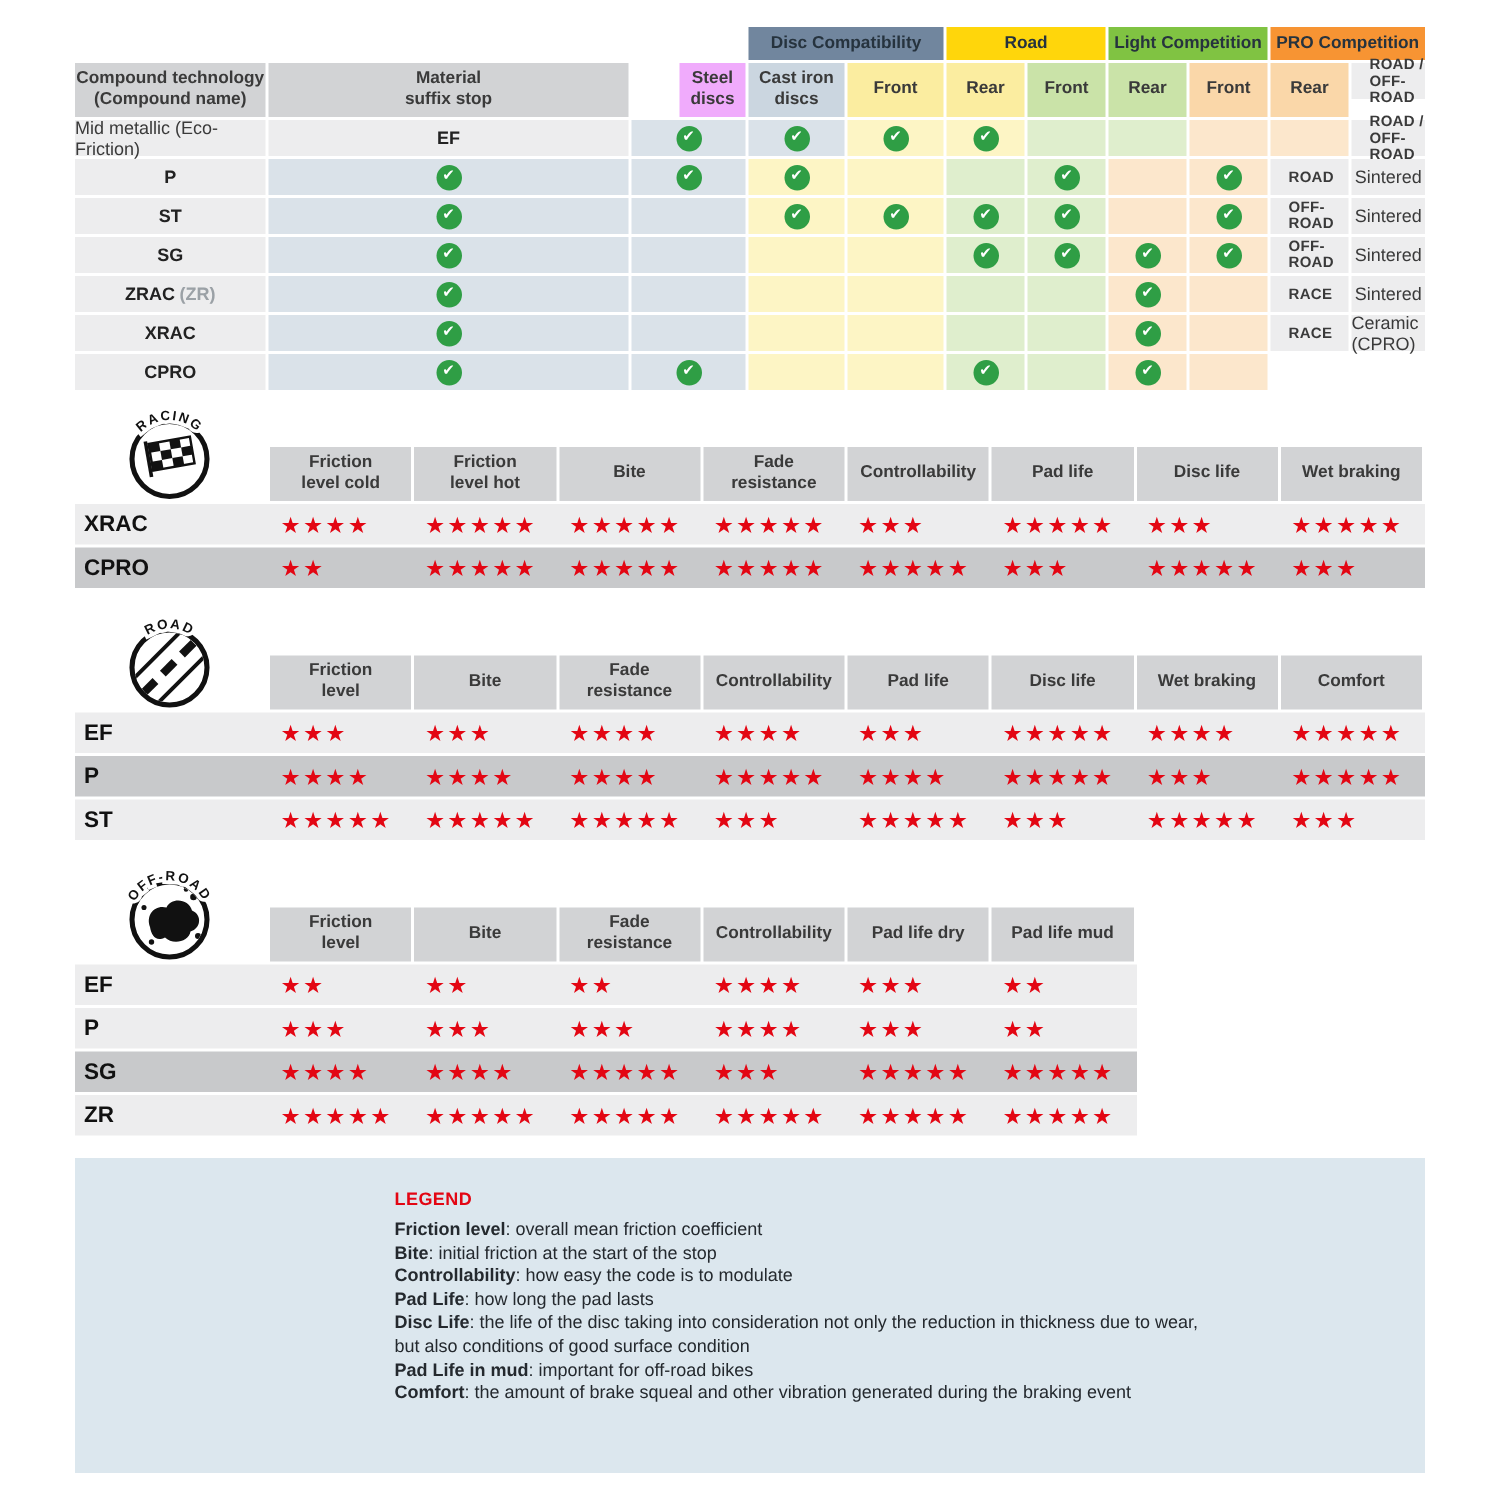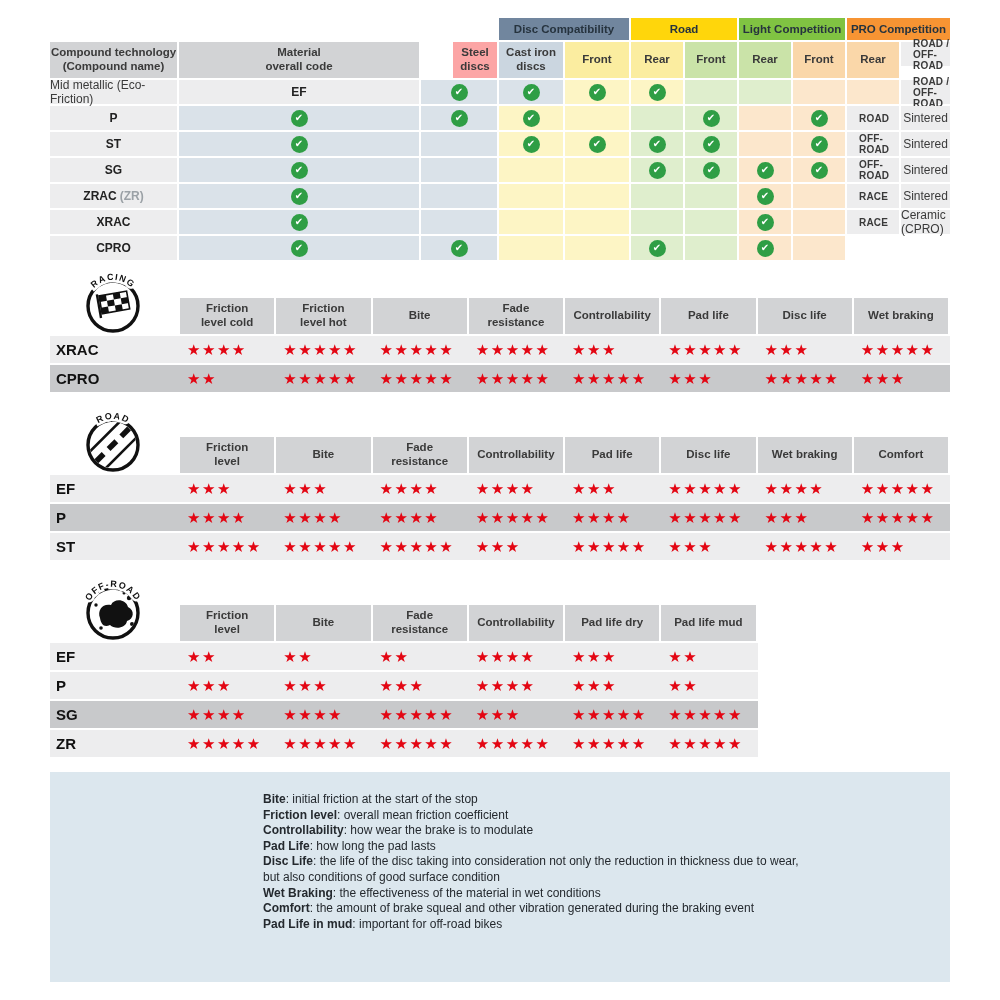--- a/index.html
+++ b/index.html
@@ -50,22 +50,22 @@
 <div id="stage">
   <div class="compat-grid" id="compat-grid">
       <div class="cg-spacer"></div>
       <div class="cg-group" style="background: rgb(113, 134, 158);">Disc Compatibility</div>
       <div class="cg-group" style="background: rgb(255, 214, 11);">Road</div>
       <div class="cg-group" style="background: rgb(128, 195, 66);">Light Competition</div>
       <div class="cg-group" style="background: rgb(247, 148, 51);">PRO Competition</div>
       <div class="cg-h">Compound technology
 (Compound name)</div>
       <div class="cg-h">Material
-overall code</div>
-      <div class="cg-h" style="background: #fca5a5; margin-left: 32px;">Steel
+suffix stop</div>
+      <div class="cg-h" style="background: #f0abfc; margin-left: 32px;">Steel
 discs</div>
       <div class="cg-h" style="background: rgb(203, 214, 224);">Cast iron
 discs</div>
       <div class="cg-h" style="background: rgb(251, 237, 160);">Front</div>
       <div class="cg-h" style="background: rgb(251, 237, 160);">Rear</div>
       <div class="cg-h" style="background: rgb(202, 227, 168);">Front</div>
       <div class="cg-h" style="background: rgb(202, 227, 168);">Rear</div>
       <div class="cg-h" style="background: rgb(250, 215, 169);">Front</div>
       <div class="cg-h" style="background: rgb(250, 215, 169);">Rear</div>
       <div class="cg-c cg-use">ROAD / OFF-ROAD</div>
@@ -534,25 +534,25 @@
           <div class="scell">
             <span class="stars">★★★★★</span>
           </div>
           <div class="scell">
             <span class="stars">★★★★★</span>
           </div>
         </div>
       </section>
     </div>
   <div class="legend">
+    <div class="legend-title">LEGEND</div>
     <div id="legend-entries">
+        <div class="lline"><b class="lterm">Friction level</b><span class="ldesc">: overall mean friction coefficient</span></div>
         <div class="lline"><b class="lterm">Bite</b><span class="ldesc">: initial friction at the start of the stop</span></div>
-        <div class="lline"><b class="lterm">Friction level</b><span class="ldesc">: overall mean friction coefficient</span></div>
-        <div class="lline"><b class="lterm">Controllability</b><span class="ldesc">: how wear the brake is to modulate</span></div>
+        <div class="lline"><b class="lterm">Controllability</b><span class="ldesc">: how easy the code is to modulate</span></div>
         <div class="lline"><b class="lterm">Pad Life</b><span class="ldesc">: how long the pad lasts</span></div>
         <div class="lline"><b class="lterm">Disc Life</b><span class="ldesc">: the life of the disc taking into consideration not only the reduction in thickness due to wear,</span></div>
         <div class="lline"><span class="ldesc">but also conditions of good surface condition</span></div>
-        <div class="lline"><b class="lterm">Wet Braking</b><span class="ldesc">: the effectiveness of the material in wet conditions</span></div>
+        <div class="lline"><b class="lterm">Pad Life in mud</b><span class="ldesc">: important for off-road bikes</span></div>
         <div class="lline"><b class="lterm">Comfort</b><span class="ldesc">: the amount of brake squeal and other vibration generated during the braking event</span></div>
-        <div class="lline"><b class="lterm">Pad Life in mud</b><span class="ldesc">: important for off-road bikes</span></div>
       </div>
   </div>
 </div>
 
 </body></html>

